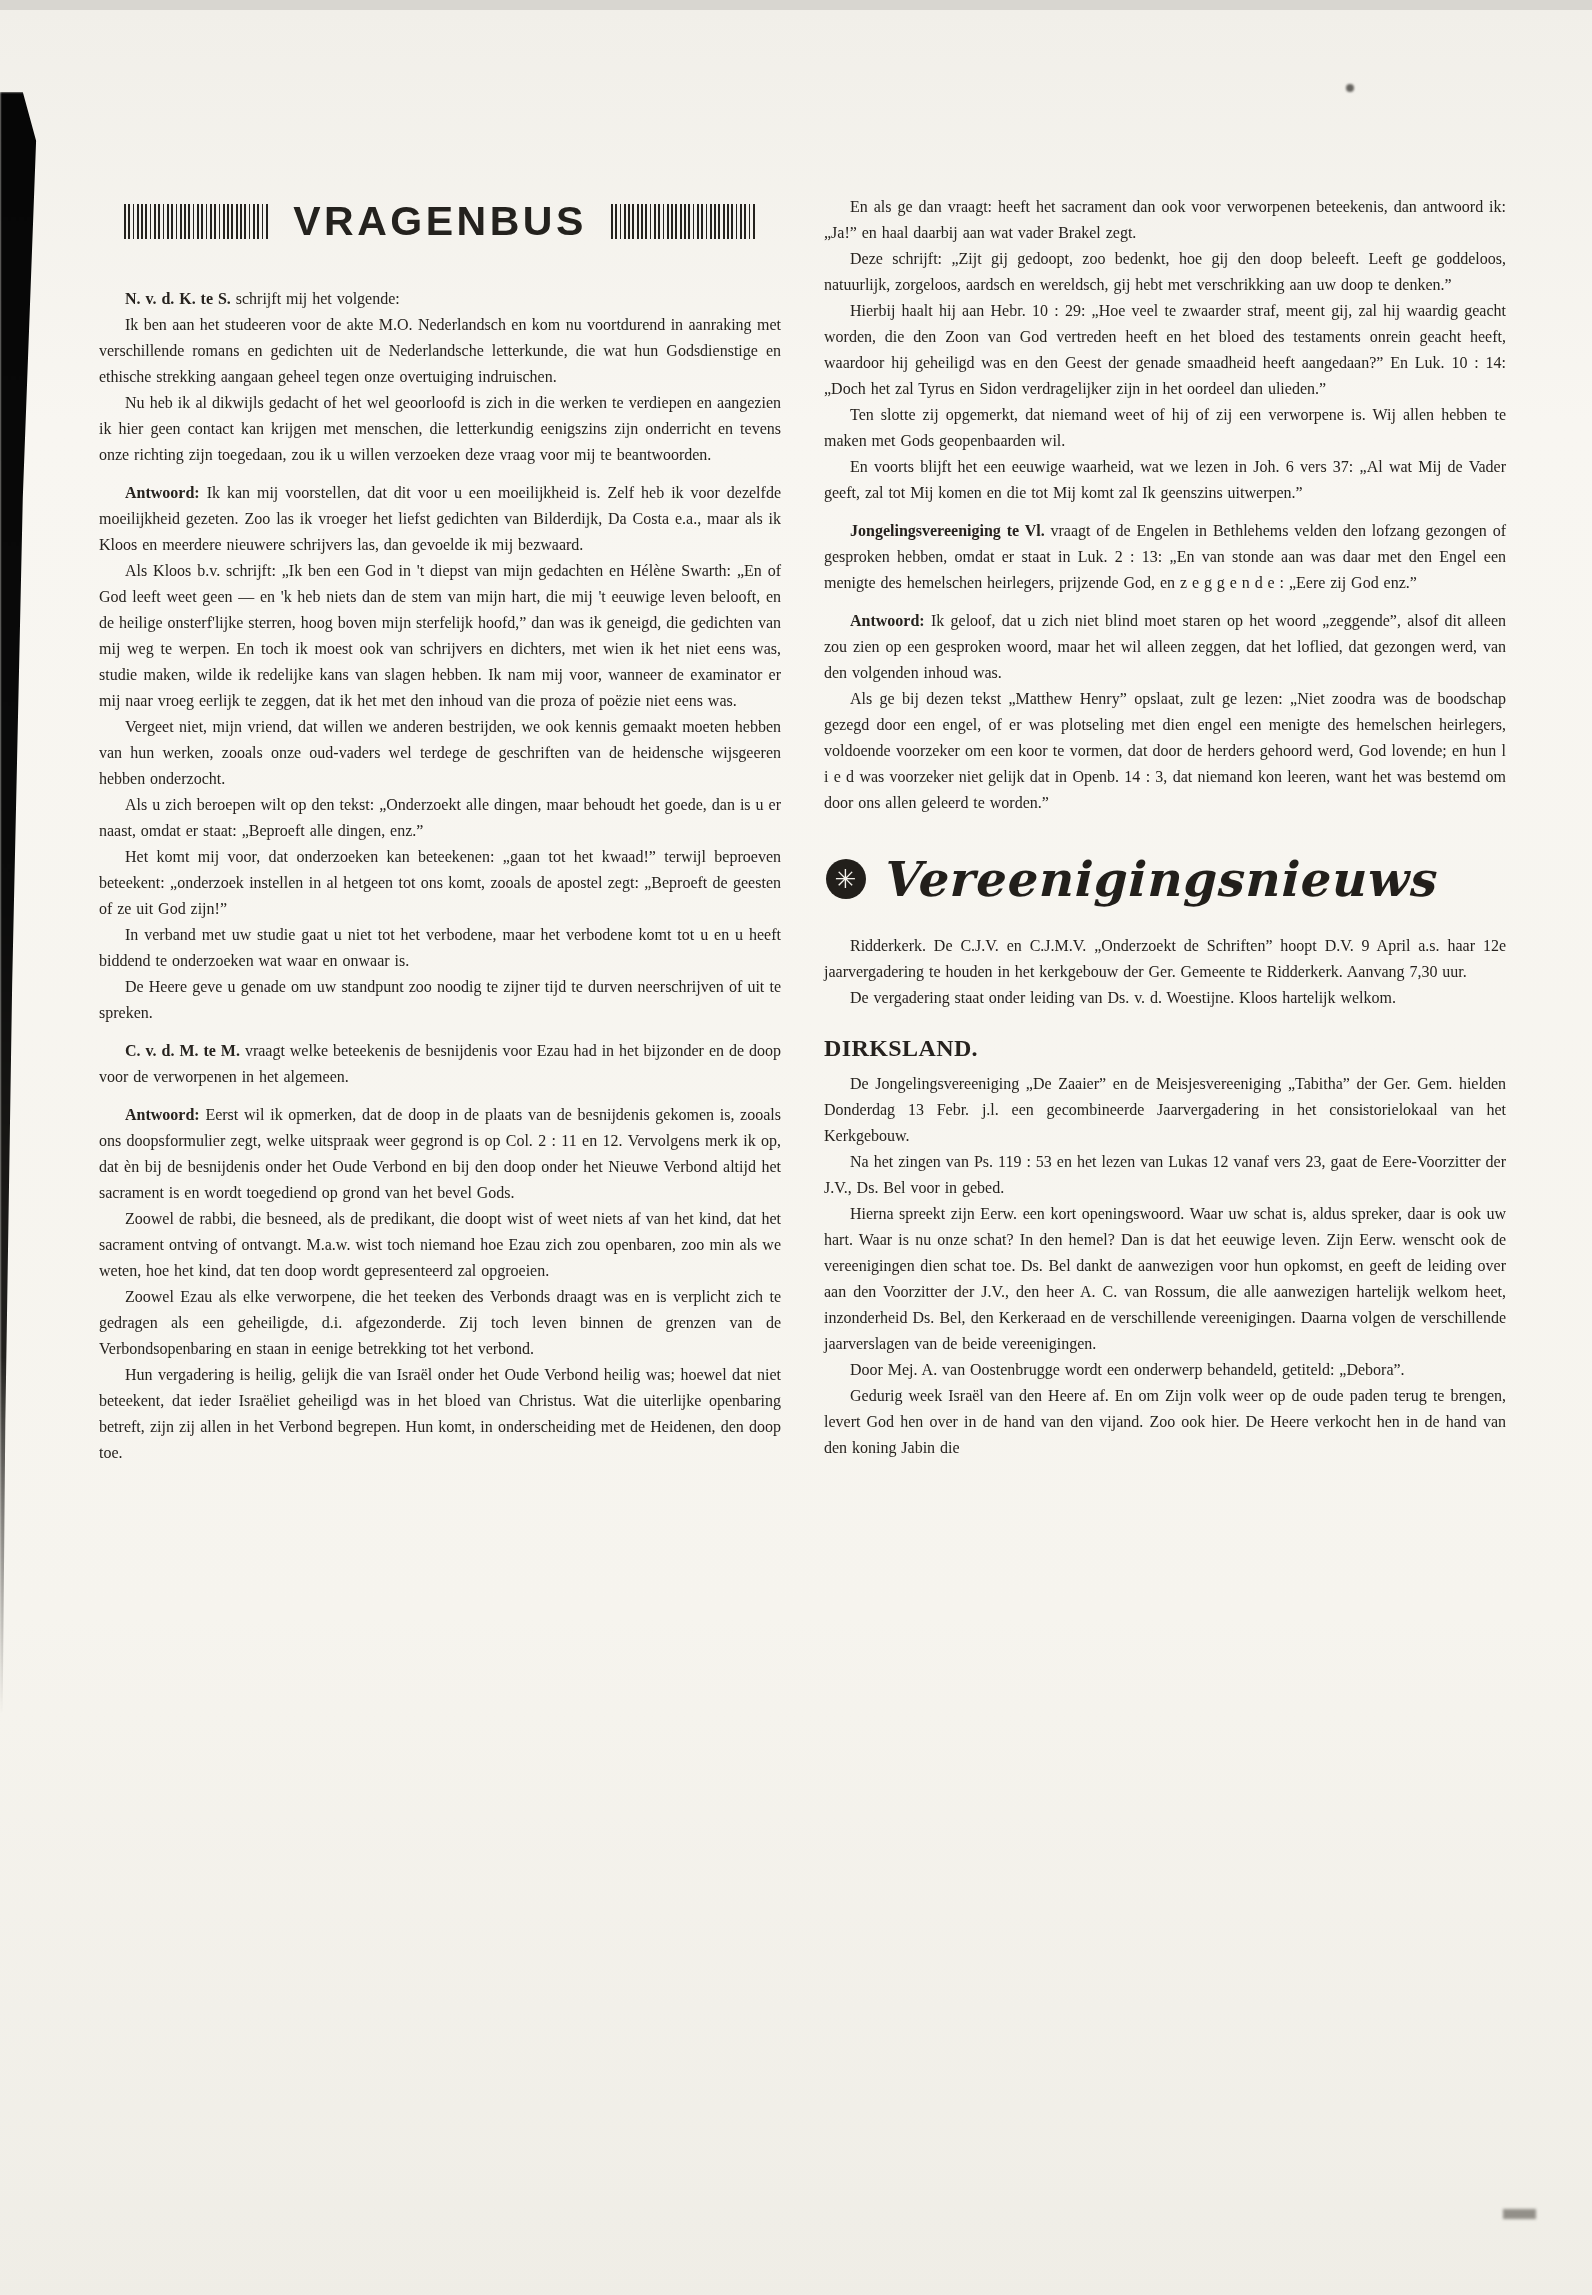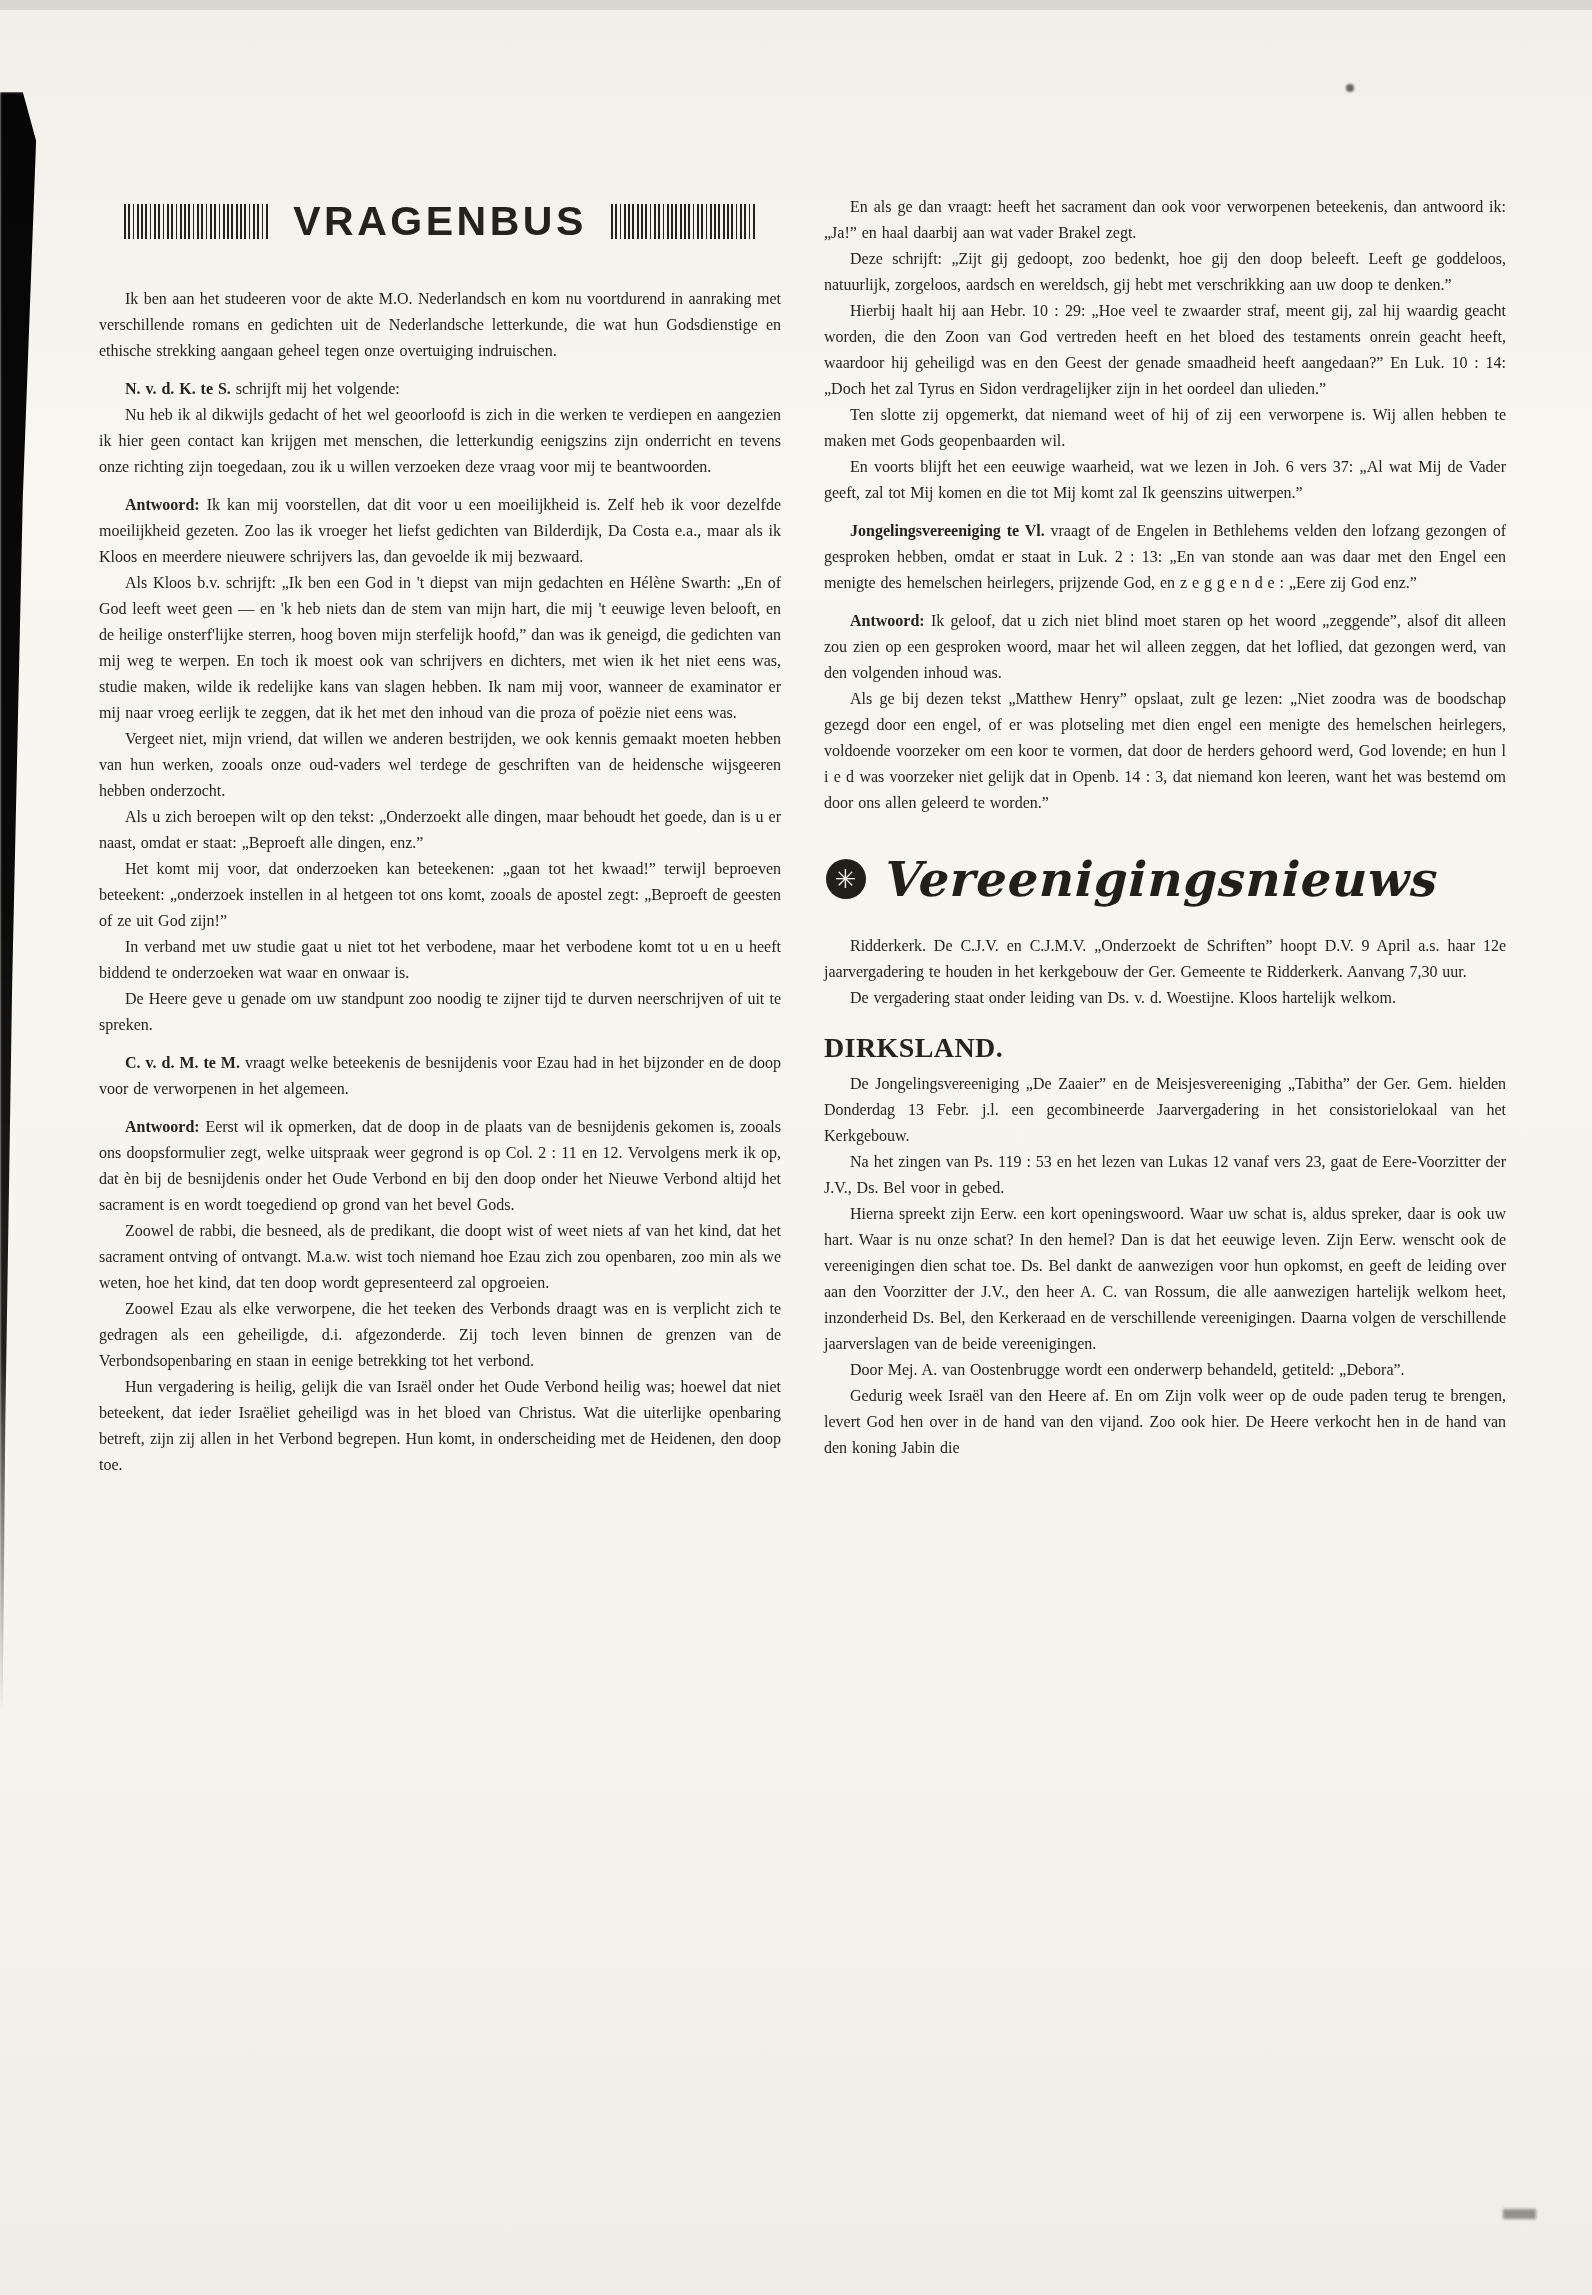--- a/index.html
+++ b/index.html
@@ -51,21 +51,21 @@
   .para {
     margin:0; text-align:justify; text-indent:26px;
     font-size:16px; line-height:26px;
     word-spacing:0.9px;
   }
   .para.has-lead { margin-top:12px; }
   .para:first-child { margin-top:0; }
   .lead { font-weight:bold; }
   
   .subheading {
-    font-weight:bold; font-size:28px; line-height:26px;
+    font-weight:bold; font-size:24px; line-height:26px;
     margin:24px 0 10.4px 0; letter-spacing:0.4px;
   }
   .script-heading {
     display:flex; align-items:center; gap:19px;
     margin:35px 0 26px 1.7px;
   }
   .ornament {
     flex:0 0 auto;
     width:40px; height:40px; border-radius:50%;
     background:#221f1b; color:#f6f4ee;
@@ -88,22 +88,22 @@
   <div class="pagenum-smudge"></div>
 
   <div class="content">
     <div class="col">
       <div class="vragenbus">
         <span class="bar"></span>
         <span class="title">VRAGENBUS</span>
         <span class="bar"></span>
       </div>
 
-    <p class="para">Ik ben aan het studeeren voor de akte M.O. Nederlandsch en kom nu voortdurend in aanraking met verschillende romans en gedichten uit de Nederlandsche letterkunde, die wat hun Godsdienstige en ethische strekking aangaan geheel tegen onze overtuiging indruischen.</p>
-        <p class="para has-lead"><b class="lead">N. v. d. K. te S. </b>schrijft mij het volgende:</p>
+    <p class="para has-lead"><b class="lead">N. v. d. K. te S. </b>schrijft mij het volgende:</p>
+        <p class="para">Ik ben aan het studeeren voor de akte M.O. Nederlandsch en kom nu voortdurend in aanraking met verschillende romans en gedichten uit de Nederlandsche letterkunde, die wat hun Godsdienstige en ethische strekking aangaan geheel tegen onze overtuiging indruischen.</p>
         <p class="para">Nu heb ik al dikwijls gedacht of het wel geoorloofd is zich in die werken te verdiepen en aangezien ik hier geen contact kan krijgen met menschen, die letterkundig eenigszins zijn onderricht en tevens onze richting zijn toegedaan, zou ik u willen verzoeken deze vraag voor mij te beantwoorden.</p>
         <p class="para has-lead"><b class="lead">Antwoord: </b>Ik kan mij voorstellen, dat dit voor u een moeilijkheid is. Zelf heb ik voor dezelfde moeilijkheid gezeten. Zoo las ik vroeger het liefst gedichten van Bilderdijk, Da Costa e.a., maar als ik Kloos en meerdere nieuwere schrijvers las, dan gevoelde ik mij bezwaard.</p>
         <p class="para">Als Kloos b.v. schrijft: „Ik ben een God in 't diepst van mijn gedachten en Hélène Swarth: „En of God leeft weet geen — en 'k heb niets dan de stem van mijn hart, die mij 't eeuwige leven belooft, en de heilige onsterf'lijke sterren, hoog boven mijn sterfelijk hoofd,” dan was ik geneigd, die gedichten van mij weg te werpen. En toch ik moest ook van schrijvers en dichters, met wien ik het niet eens was, studie maken, wilde ik redelijke kans van slagen hebben. Ik nam mij voor, wanneer de examinator er mij naar vroeg eerlijk te zeggen, dat ik het met den inhoud van die proza of poëzie niet eens was.</p>
         <p class="para">Vergeet niet, mijn vriend, dat willen we anderen bestrijden, we ook kennis gemaakt moeten hebben van hun werken, zooals onze oud-vaders wel terdege de geschriften van de heidensche wijsgeeren hebben onderzocht.</p>
         <p class="para">Als u zich beroepen wilt op den tekst: „Onderzoekt alle dingen, maar behoudt het goede, dan is u er naast, omdat er staat: „Beproeft alle dingen, enz.”</p>
         <p class="para">Het komt mij voor, dat onderzoeken kan beteekenen: „gaan tot het kwaad!” terwijl beproeven beteekent: „onderzoek instellen in al hetgeen tot ons komt, zooals de apostel zegt: „Beproeft de geesten of ze uit God zijn!”</p>
         <p class="para">In verband met uw studie gaat u niet tot het verbodene, maar het verbodene komt tot u en u heeft biddend te onderzoeken wat waar en onwaar is.</p>
         <p class="para">De Heere geve u genade om uw standpunt zoo noodig te zijner tijd te durven neerschrijven of uit te spreken.</p>
         <p class="para has-lead"><b class="lead">C. v. d. M. te M. </b>vraagt welke beteekenis de besnijdenis voor Ezau had in het bijzonder en de doop voor de verworpenen in het algemeen.</p>
         <p class="para has-lead"><b class="lead">Antwoord: </b>Eerst wil ik opmerken, dat de doop in de plaats van de besnijdenis gekomen is, zooals ons doopsformulier zegt, welke uitspraak weer gegrond is op Col. 2 : 11 en 12. Vervolgens merk ik op, dat èn bij de besnijdenis onder het Oude Verbond en bij den doop onder het Nieuwe Verbond altijd het sacrament is en wordt toegediend op grond van het bevel Gods.</p>

